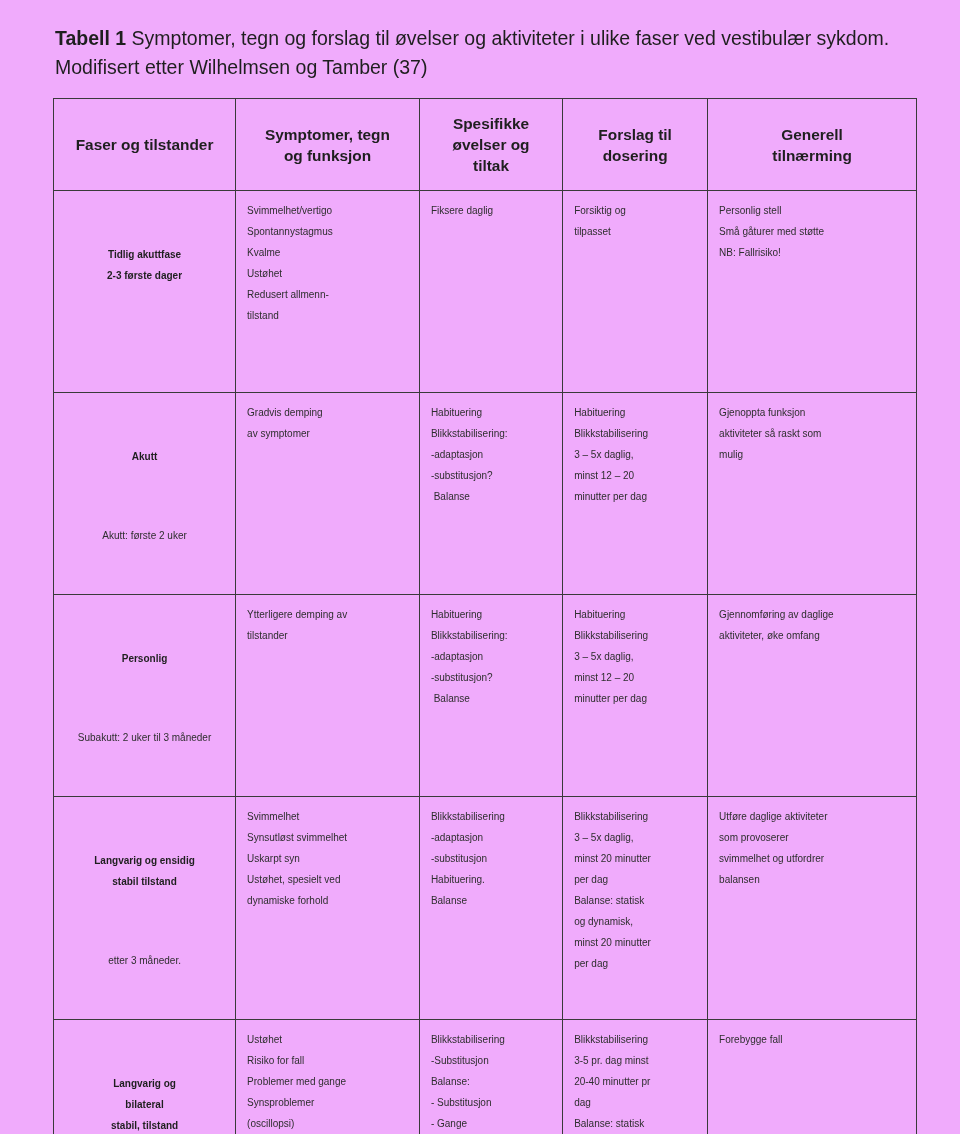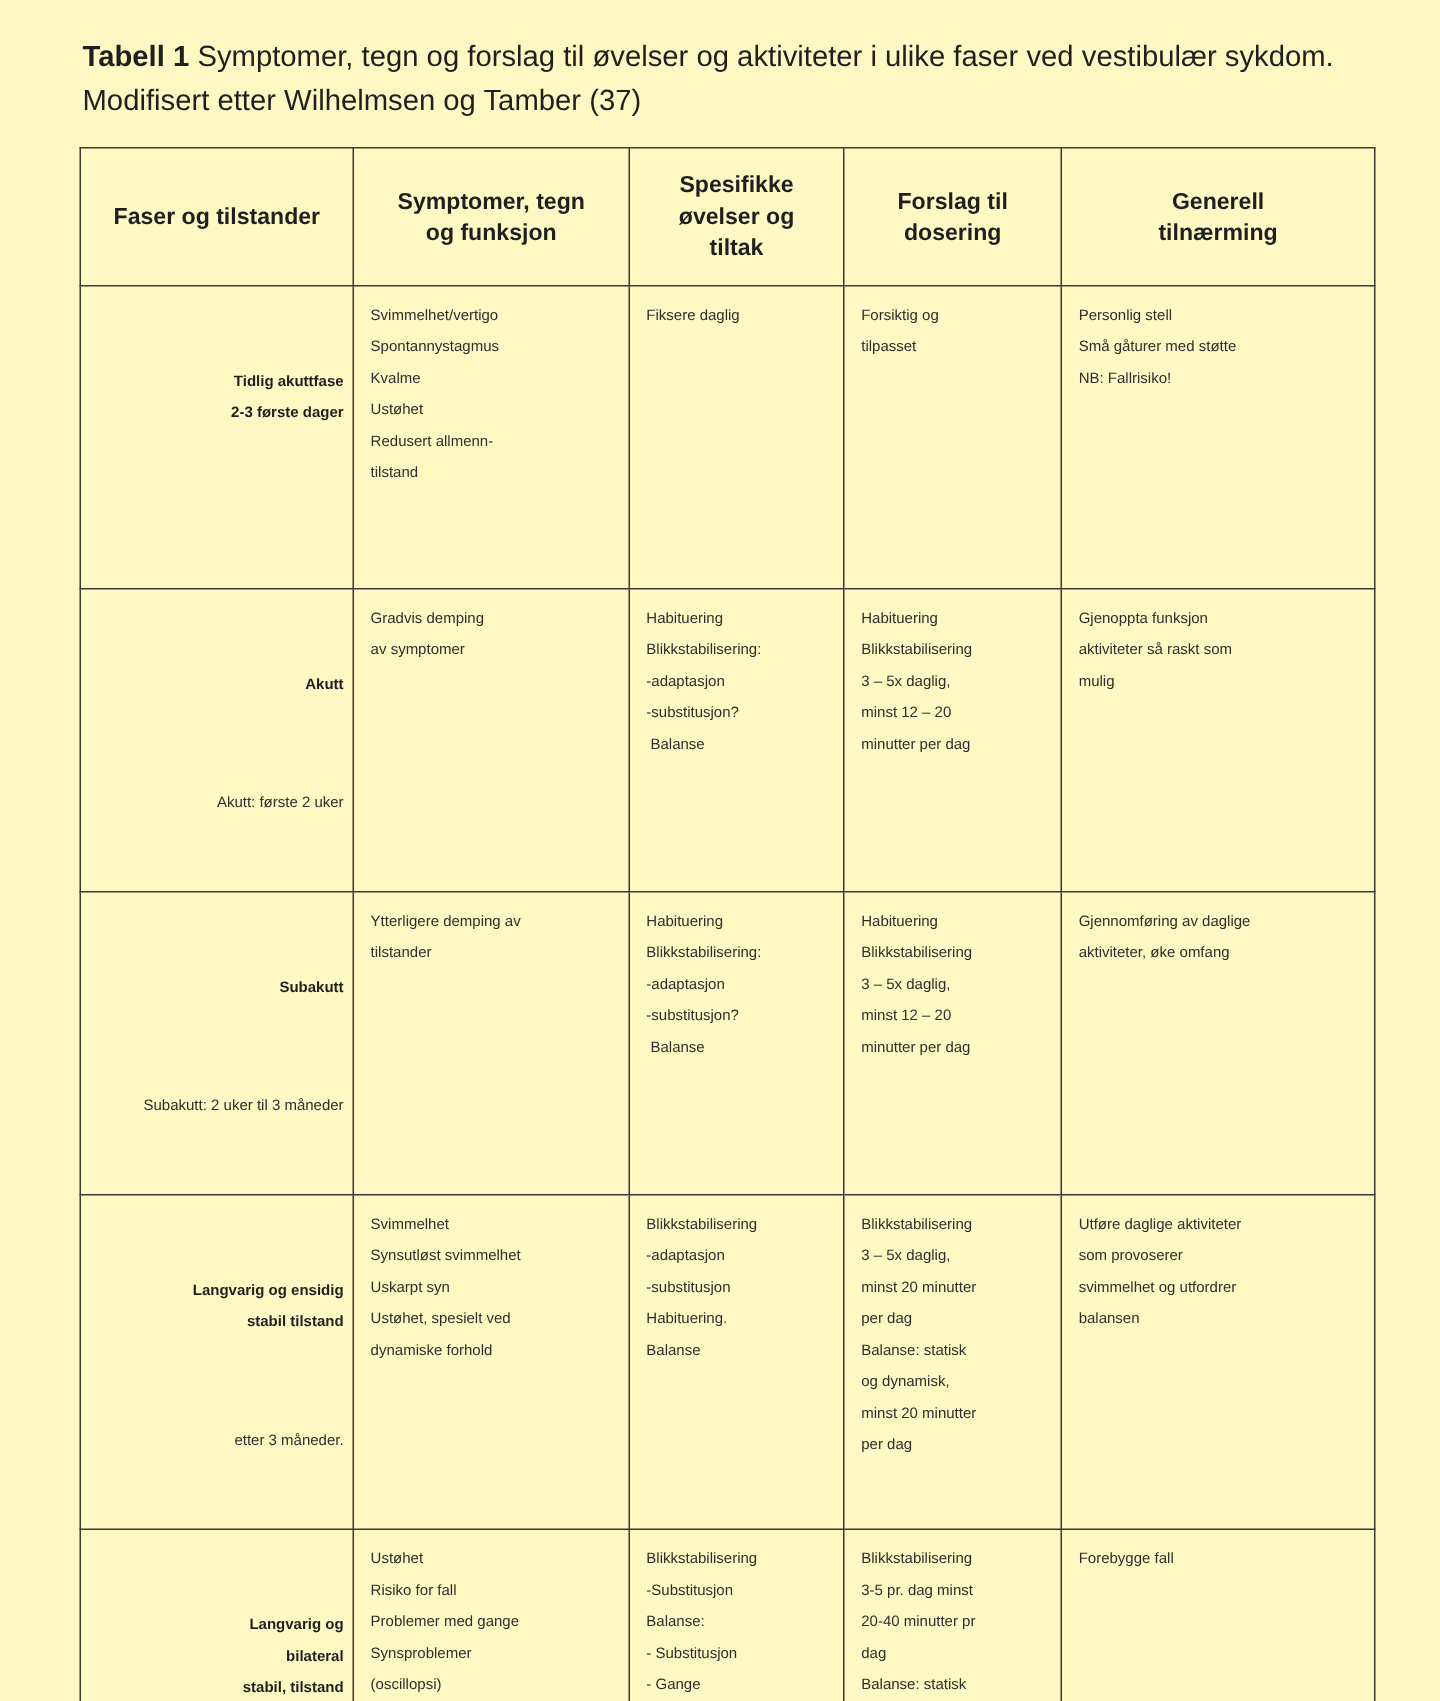--- a/index.html
+++ b/index.html
@@ -1,18 +1,18 @@
 <!DOCTYPE html>
 <html><head>
 <meta charset="utf-8">
 <style>
   html,body { margin:0; padding:0; background:#ffffff; }
   .page {
     width:960px; height:1134px; box-sizing:border-box;
-    background:#fef9c3; color:#2b2b2b;
+    background:#f0abfc; color:#2b2b2b;
     font-family:"Liberation Sans","DejaVu Sans",sans-serif;
     padding:24px 38px 0 55px; overflow:hidden;
   }
   .title { font-size:19.5px; line-height:29px; color:#1f1f1f; max-width:872px; }
   .title .title-label { font-weight:bold; }
   table.phase-table {
     border-collapse:collapse; table-layout:fixed;
     width:864px; margin-left:-2px; margin-top:16px;
   }
   .phase-table th, .phase-table td {
@@ -22,21 +22,21 @@
     padding:9px 8px 6px 11px;
     white-space:pre-wrap;
     overflow:hidden;
     color:#2e2e2e;
   }
   .phase-table th {
     text-align:center; vertical-align:middle;
     font-weight:bold; font-size:15.4px; line-height:21px;
     color:#1f1f1f; padding:6px 4px; white-space:pre-wrap;
   }
-  td.cell-phase { text-align:right; padding:11px 6px 6px 6px; }
+  td.cell-phase { text-align:center; padding:11px 6px 6px 6px; }
   .phase-main { font-weight:bold; color:#1f1f1f; white-space:pre-wrap; }
   .phase-sub  { white-space:normal; margin-top:16px; }
 </style>
 </head>
 <body>
 
 <div class="page">
 
   <div class="title">
     <span class="title-label">Tabell 1</span><span> Symptomer, tegn og forslag til øvelser og aktiviteter i ulike faser ved vestibulær sykdom. Modifisert etter Wilhelmsen og Tamber (37)</span>
@@ -101,21 +101,21 @@
 3 – 5x daglig,
 minst 12 – 20
 minutter per dag</td>
       <td>Gjenoppta funksjon
 aktiviteter så raskt som
 mulig</td>
     </tr>
 
     <tr style="height:144px">
       <td class="cell-phase">
-        <div class="phase-main">Subakutt</div>
+        <div class="phase-main">Personlig</div>
         <div class="phase-sub">Subakutt: 2 uker til 3 måneder</div>
       </td>
       <td>Ytterligere demping av
 tilstander</td>
       <td>Habituering
 Blikkstabilisering:
 -adaptasjon
 -substitusjon?
  Balanse</td>
       <td>Habituering

